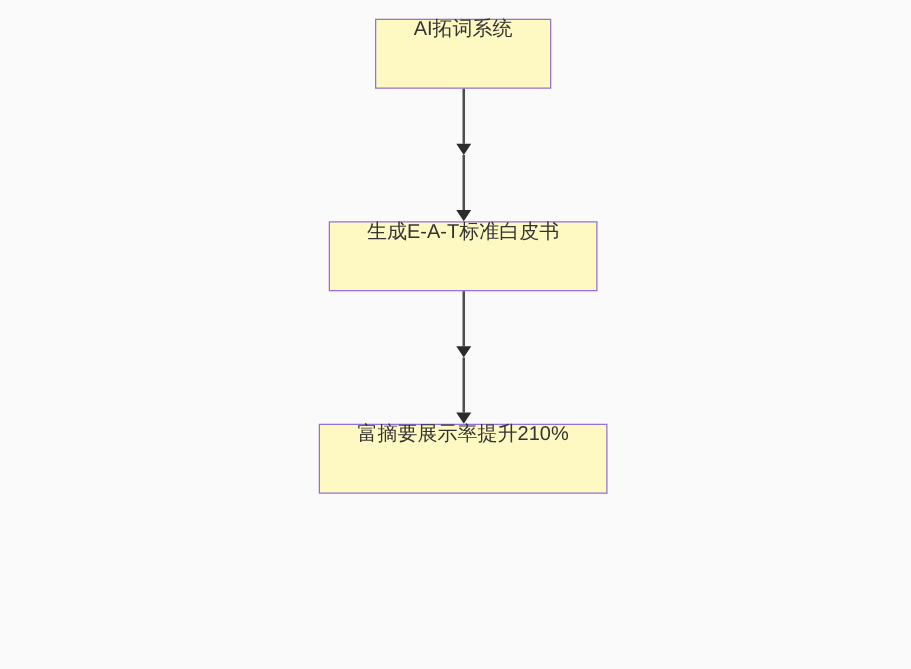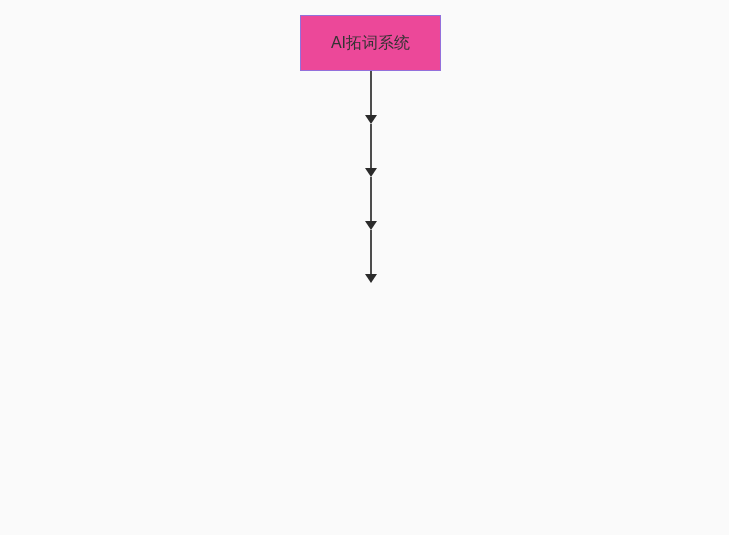--- a/index.html
+++ b/index.html
@@ -26,23 +26,23 @@
     display: flex;
     flex-direction: column;
     align-items: center;
     transform: translateX(6px);
   }
   .node {
     box-sizing: border-box;
     height: 56px;
     padding: 0 30px;
     display: flex;
-    align-items: center;
+    align-items: flex-start;
     justify-content: center;
-    background: #ec4899;
+    background: #fef9c3;
     border: 1px solid #9370DB;
     color: #333333;
     font-size: 16px;
     line-height: 1;
     white-space: nowrap;
   }
   .edge {
     height: 53px;
     display: flex;
     flex-direction: column;
@@ -75,27 +75,33 @@
       <div class="edge-line"></div>
       <div class="edge-head"></div>
     </div>
 
 
     <div class="edge">
       <div class="edge-line"></div>
       <div class="edge-head"></div>
     </div>
 
+    <div class="node">
+      <span>生成E-A-T标准白皮书</span>
+    </div>
 
     <div class="edge">
       <div class="edge-line"></div>
       <div class="edge-head"></div>
     </div>
 
 
     <div class="edge">
       <div class="edge-line"></div>
       <div class="edge-head"></div>
     </div>
 
+    <div class="node">
+      <span>富摘要展示率提升210%</span>
+    </div>
 
   </div>
 </div>
 
 </body></html>

